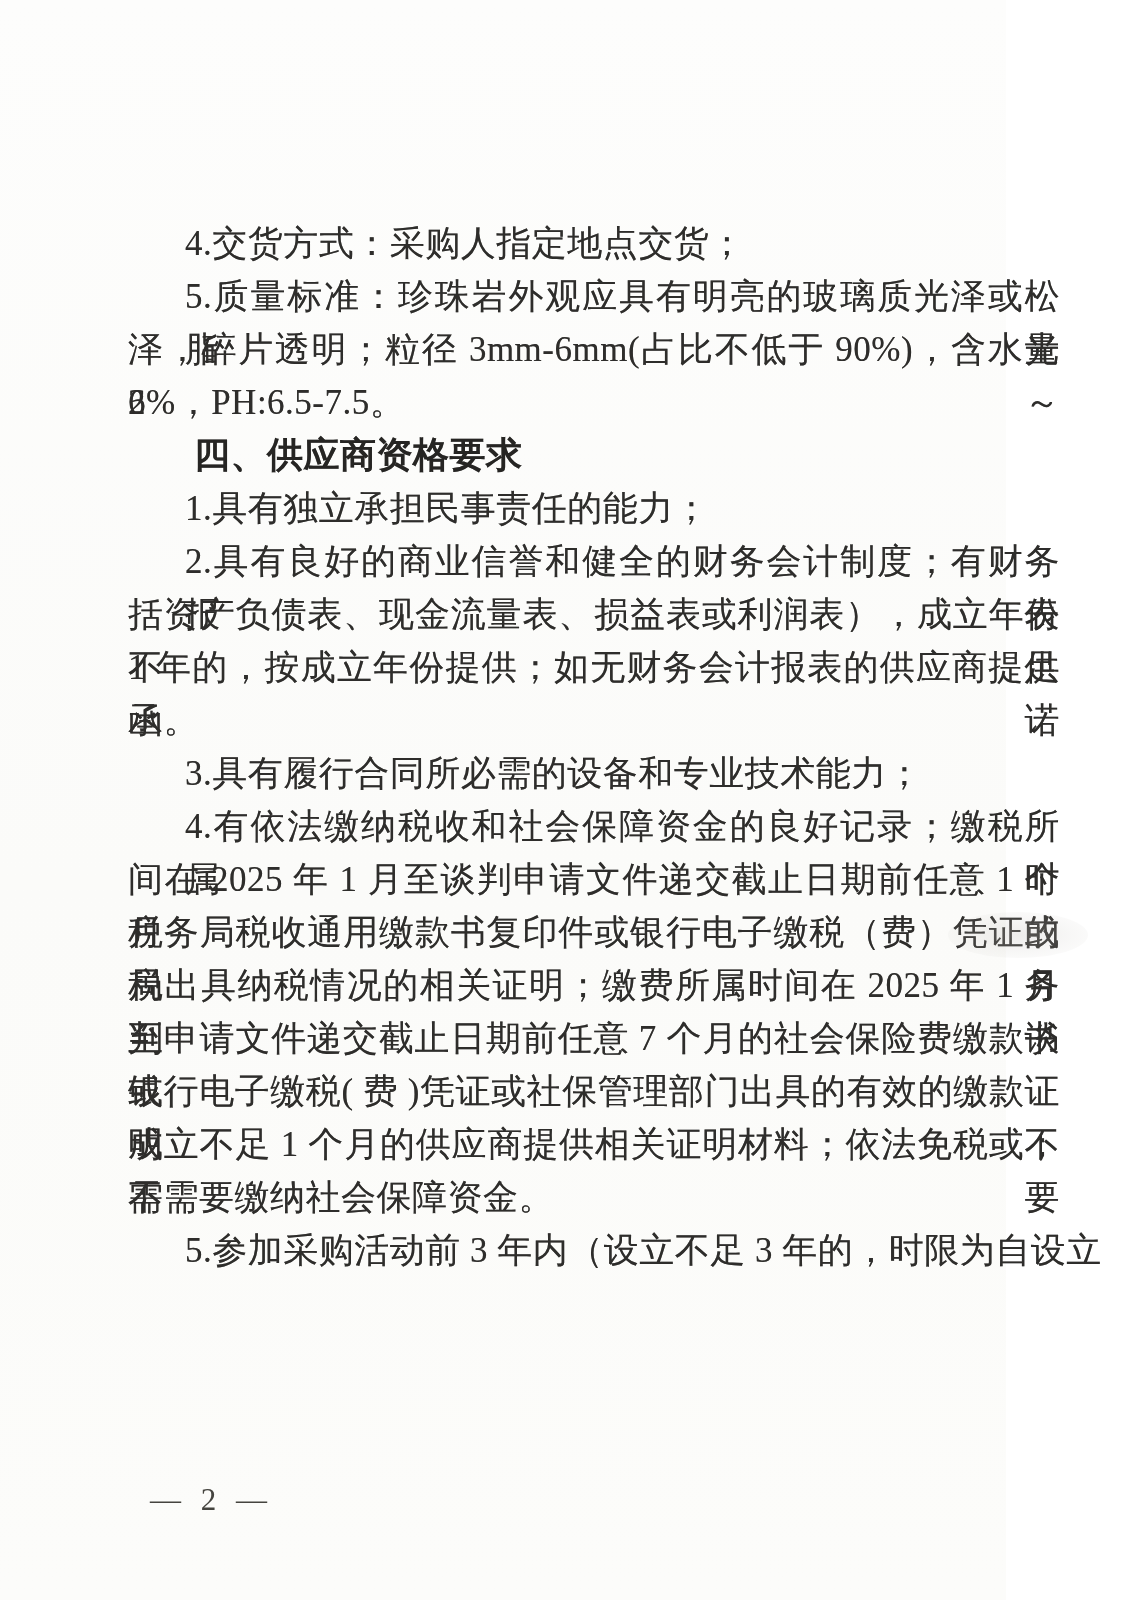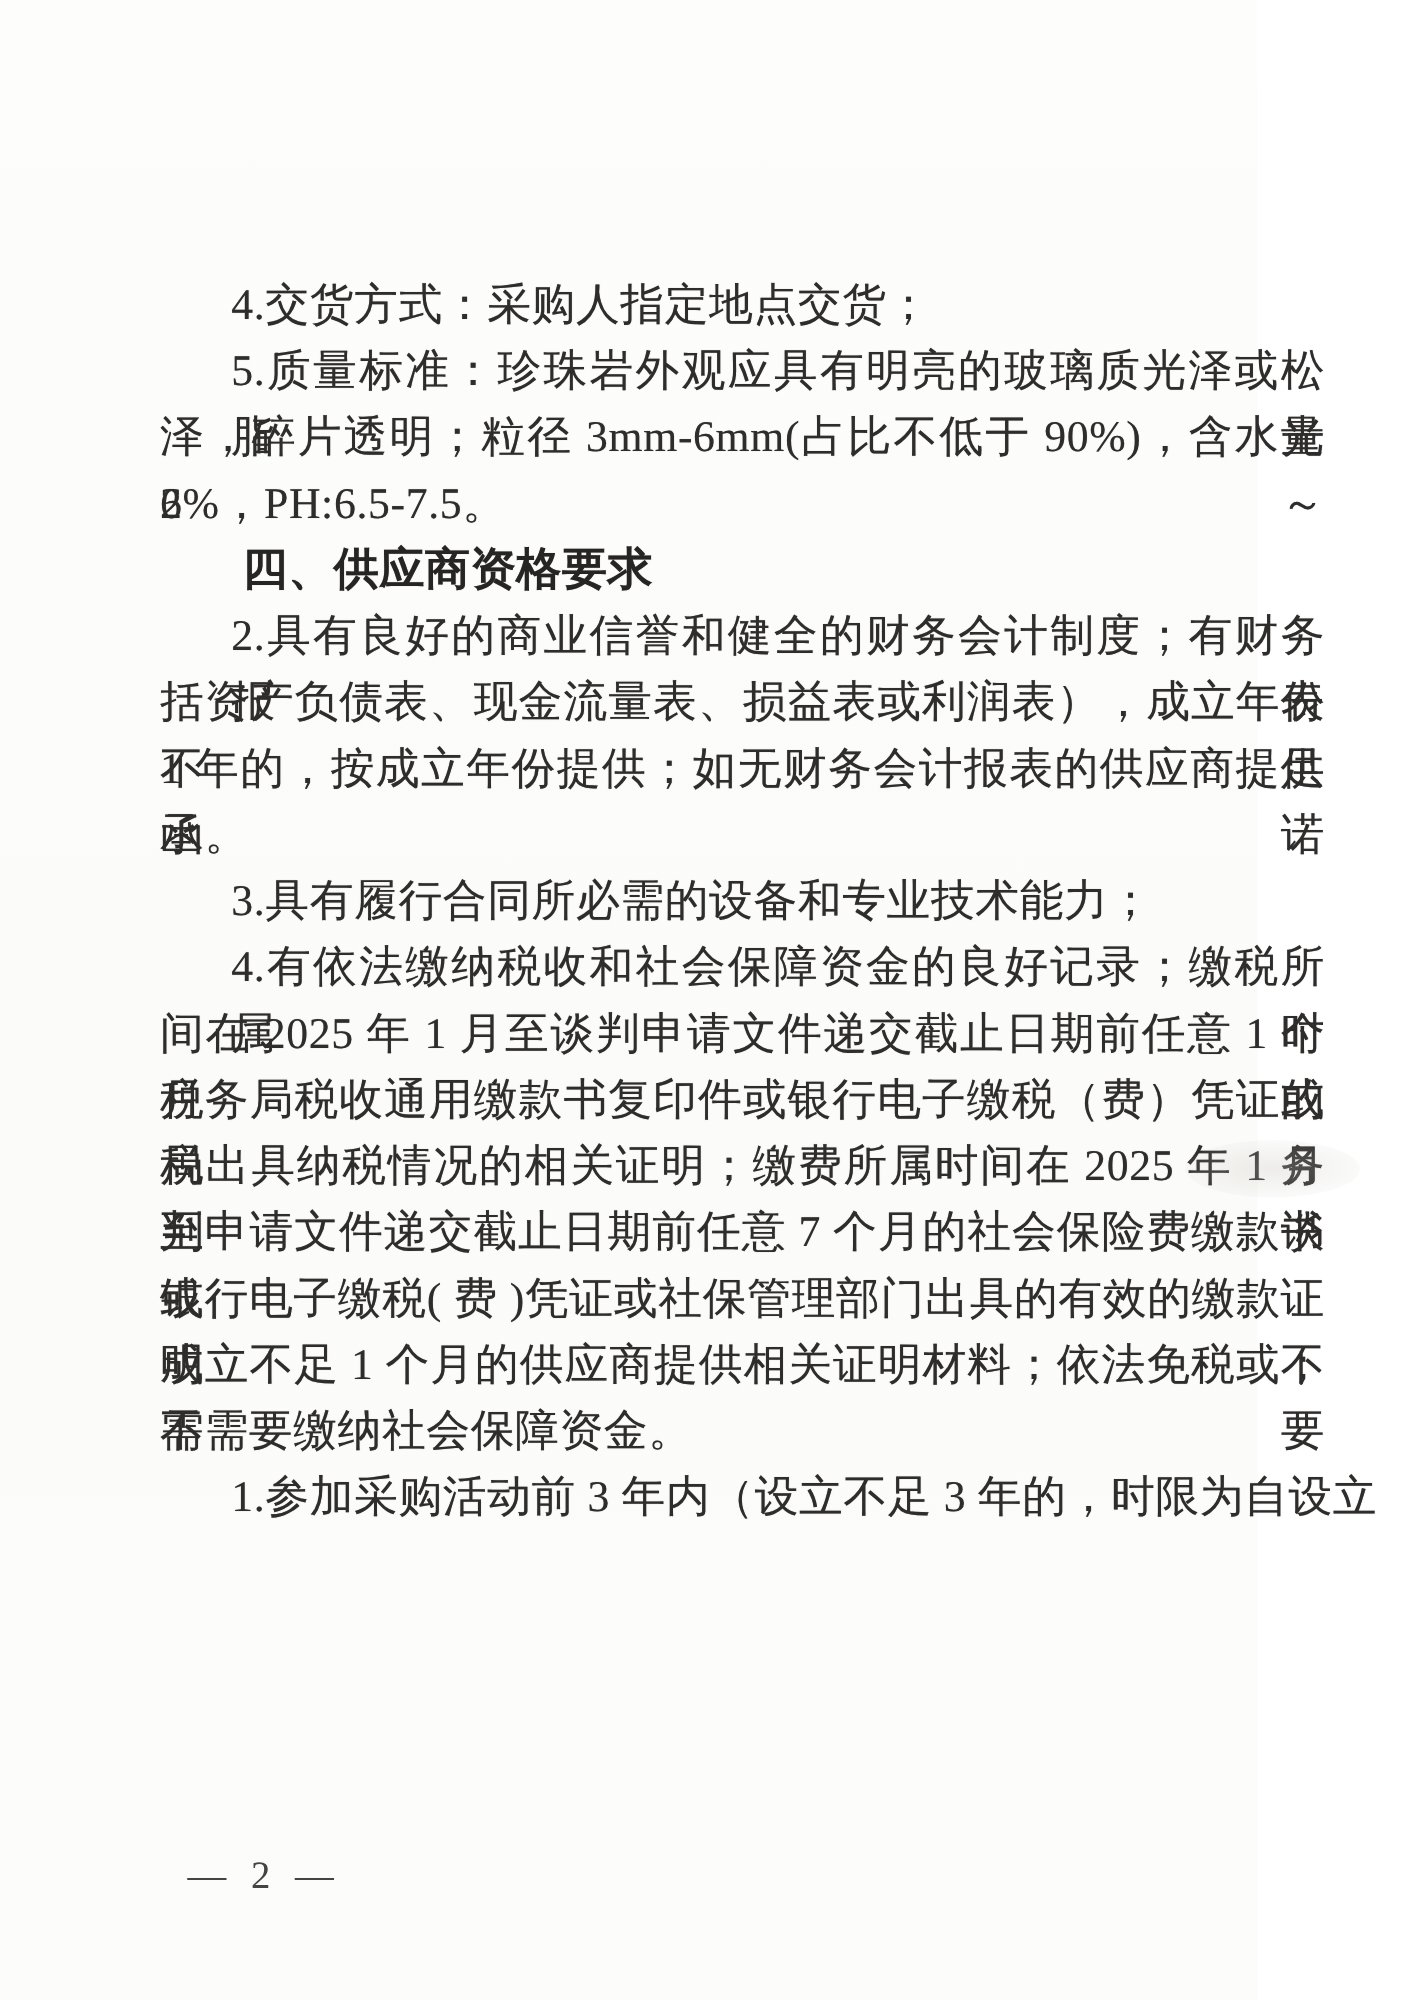--- a/index.html
+++ b/index.html
@@ -69,30 +69,31 @@
 </head>
 <body>
 
 <div class="page">
   <div class="content">
       <div class="line ind">4.交货方式：采购人指定地点交货；</div>
       <div class="line j ind">5.质量标准：珍珠岩外观应具有明亮的玻璃质光泽或松脂光</div>
       <div class="line j">泽，碎片透明；粒径 3mm-6mm(占比不低于 90%)，含水量 2～</div>
       <div class="line">6%，PH:6.5-7.5。</div>
       <div class="line head">四、供应商资格要求</div>
+      <div class="line ind">1.具有独立承担民事责任的能力；</div>
       <div class="line j ind">2.具有良好的商业信誉和健全的财务会计制度；有财务报表</div>
       <div class="line j">括资产负债表、现金流量表、损益表或利润表），成立年份不足</div>
       <div class="line j">1 年的，按成立年份提供；如无财务会计报表的供应商提供承诺</div>
       <div class="line">函。</div>
       <div class="line ind">3.具有履行合同所必需的设备和专业技术能力；</div>
       <div class="line j ind">4.有依法缴纳税收和社会保障资金的良好记录；缴税所属时</div>
       <div class="line j">间在 2025 年 1 月至谈判申请文件递交截止日期前任意 1 个月的</div>
       <div class="line j">税务局税收通用缴款书复印件或银行电子缴税（费）凭证或税务</div>
       <div class="line j">局出具纳税情况的相关证明；缴费所属时间在 2025 年 1 月至谈</div>
       <div class="line j">判申请文件递交截止日期前任意 7 个月的社会保险费缴款书或</div>
       <div class="line j">银行电子缴税( 费 )凭证或社保管理部门出具的有效的缴款证明；</div>
       <div class="line j">成立不足 1 个月的供应商提供相关证明材料；依法免税或不需要</div>
       <div class="line">不需要缴纳社会保障资金。</div>
-      <div class="line ind">1.参加采购活动前 3 年内（设立不足 3 年的，时限为自设立</div>
+      <div class="line ind">5.参加采购活动前 3 年内（设立不足 3 年的，时限为自设立</div>
     </div>
   <div class="scan-smudge"></div>
   <div class="page-number">— 2 —</div>
 </div>
 
 </body></html>

